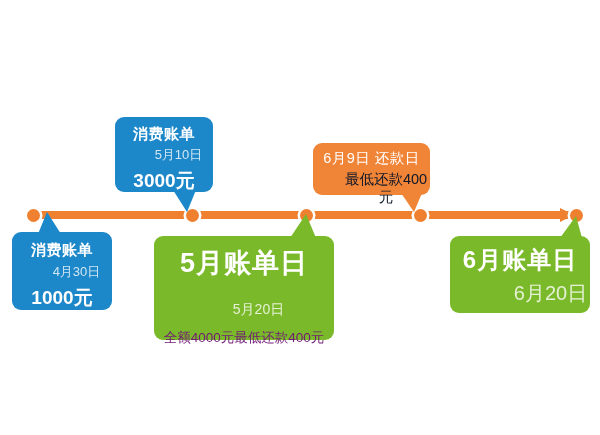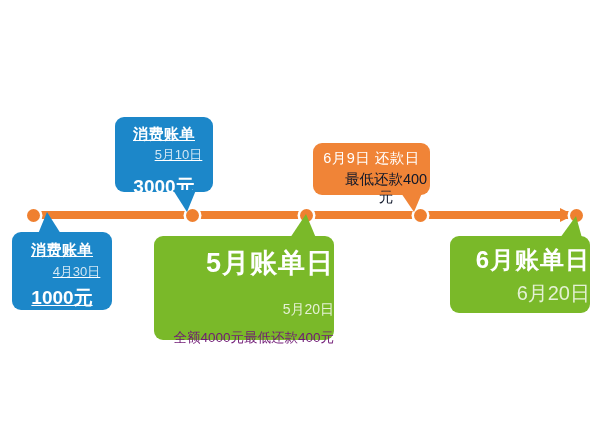--- a/index.html
+++ b/index.html
@@ -70,21 +70,21 @@
   .card .amount {
     font-weight: bold;
   }
   .tail {
     position: absolute;
     width: 0;
     height: 0;
   }
 
   
-  .blue { background: #1c87c9; text-decoration: underline; }
+  .blue { background: #1c87c9; }
 
   #card-bill-apr {
     left: 12px;
     top: 232px;
     width: 100px;
     height: 78px;
     padding-top: 9px;
   }
   #card-bill-apr .title { font-size: 15px; }
   #card-bill-apr .sub { font-size: 13px; margin-top: 4px; }
@@ -99,21 +99,21 @@
 
   #card-bill-may {
     left: 115px;
     top: 117px;
     width: 98px;
     height: 75px;
     padding-top: 8px;
   }
   #card-bill-may .title { font-size: 15px; }
   #card-bill-may .sub { font-size: 13px; margin-top: 3px; }
-  #card-bill-may .amount { font-size: 19px; margin-top: 12px; }
+  #card-bill-may .amount { font-size: 19px; margin-top: 6px; }
   #tail-bill-may {
     right: 17px;
     bottom: -20px;
     border-right: 9px solid transparent;
     border-left: 14px solid transparent;
     border-top: 22px solid #1c87c9;
   }
 
   
   .orange { background: #f08437; }
@@ -133,21 +133,21 @@
   }
   #tail-repay-day {
     right: 8px;
     bottom: -17px;
     border-right: 8px solid transparent;
     border-left: 13px solid transparent;
     border-top: 19px solid #f08437;
   }
 
   
-  .green { background: #7ab929; text-align: right; }
+  .green { background: #7ab929; }
 
   #card-statement-may {
     left: 154px;
     top: 236px;
     width: 180px;
     height: 104px;
     padding-top: 11px;
   }
   #card-statement-may .title { font-size: 27px; letter-spacing: 1px; }
   #card-statement-may .sub { font-size: 14px; margin-top: 20px; }

